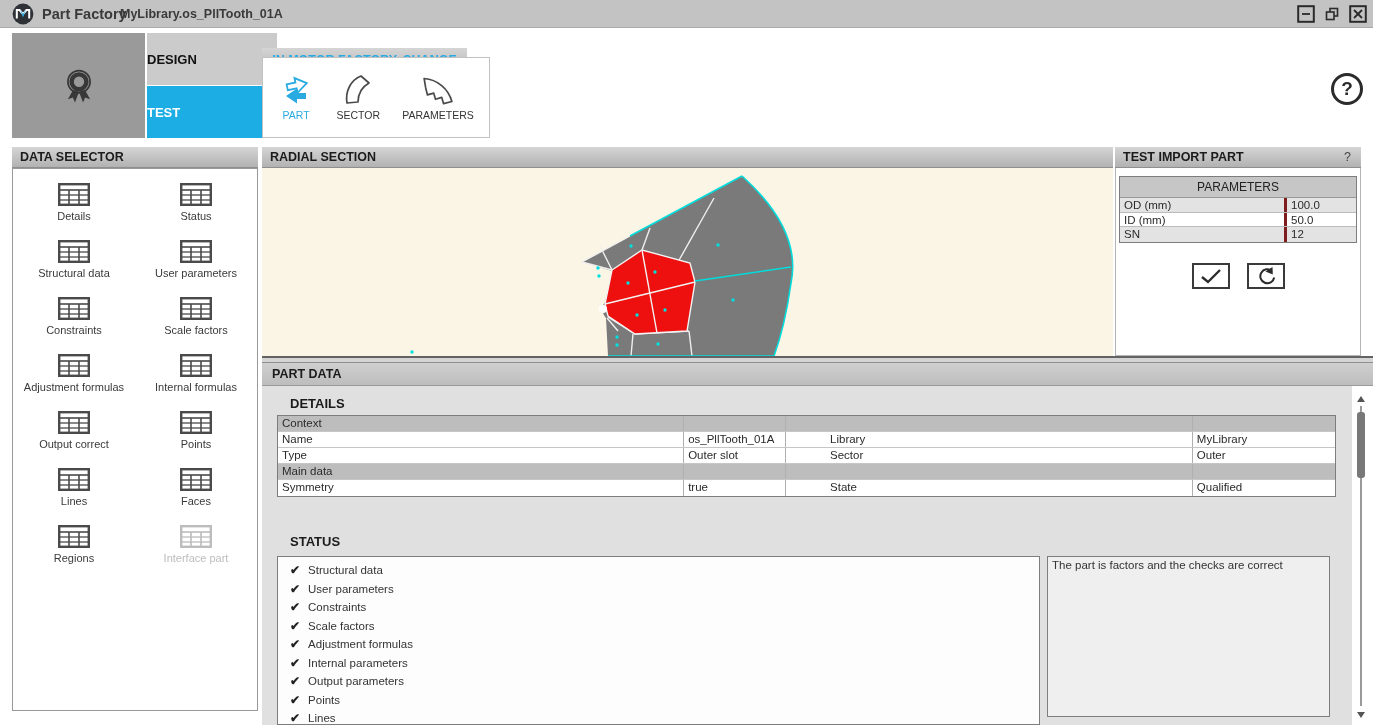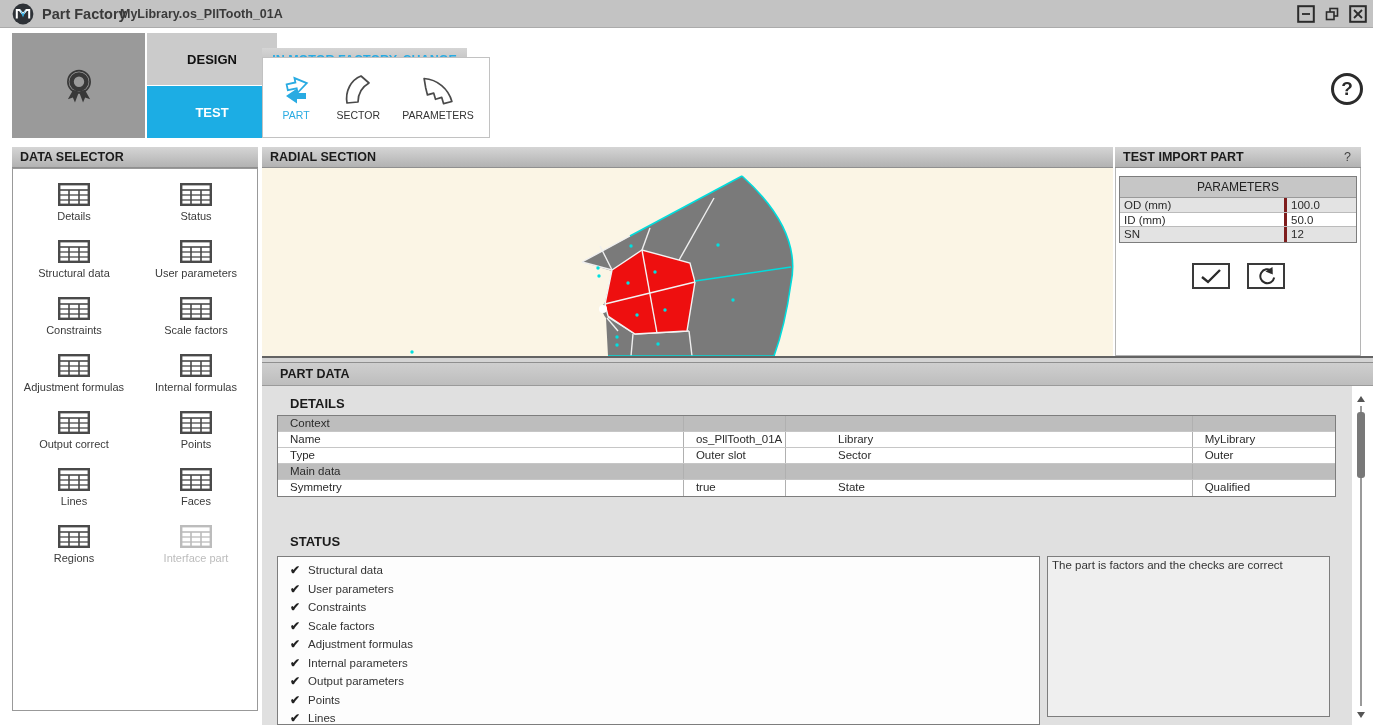--- a/index.html
+++ b/index.html
@@ -12,21 +12,21 @@
   .app-name { left:42px; top:6px; font-size:14.5px; font-weight:600; color:#3a3a3a; }
   .doc-name { left:120px; top:7px; font-size:12.5px; font-weight:700; color:#3a3a3a; }
   .win-btns { right:6px; top:5px; display:flex; gap:8px; }
   .win-btn { width:18px; height:18px; cursor:default; }
 
   
   .hbar { height:21px; background:linear-gradient(#D5D5D5,#B2B2B2); border-bottom:1px solid #8f8f8f; font-size:12.5px; font-weight:700; color:#1b1b1b; line-height:21px; padding-left:8px; }
 
   
   .badge-box { left:12px; top:33px; width:133px; height:105px; background:#9A9A9A; display:flex; align-items:center; justify-content:center; }
-  .tab { left:147px; width:130px; height:52px; display:flex; align-items:center; justify-content:center; font-size:13px; font-weight:700; cursor:pointer; }
+  .tab { left:147px; width:130px; height:52px; display:flex; align-items:center; font-size:13px; font-weight:700; cursor:pointer; }
   .tab-design { top:33px; background:#CBCBCB; color:#111; }
   .tab-test { top:86px; background:#1CADE4; color:#fff; }
   .mf-header { left:262px; top:48px; width:205px; height:24px; background:linear-gradient(#D5D5D5,#B6B6B6); font-size:12.5px; font-weight:700; color:#29ABE2; line-height:24px; text-align:center; }
   .mf-body { left:262px; top:57px; width:228px; height:81px; background:#fff; border:1px solid #c2c2c2; display:flex; justify-content:space-around; align-items:center; padding:0 4px; }
   .mf-item { display:flex; flex-direction:column; align-items:center; gap:3px; cursor:pointer; }
   .mf-label { font-size:10.5px; color:#333; }
   .mf-label.active { color:#29ABE2; }
   .help-btn { left:1331px; top:73px; width:32px; height:32px; border:3px solid #2b2b2b; border-radius:50%; background:#fff; display:flex; align-items:center; justify-content:center; font-size:19px; font-weight:700; color:#2b2b2b; cursor:pointer; }
 
   
@@ -51,29 +51,29 @@
   .ti-row:nth-child(odd) { background:#E3E3E3; }
   .ti-row:last-child { border-bottom:none; }
   .ti-label { flex:1; padding-left:4px; border-right:3px solid #7f1d1d; }
   .ti-value { width:69px; padding-left:4px; }
   .ti-btn { position:absolute; top:95px; width:38px; height:26px; background:#fff; border:2px solid #3a3a3a; display:flex; align-items:center; justify-content:center; cursor:pointer; }
   .ti-btn.ok { left:76px; }
   .ti-btn.reset { left:131px; }
 
   
   .splitter { left:262px; top:356px; width:1111px; height:7px; background:#D4D4D4; border-top:2px solid #636363; border-bottom:1px solid #8f8f8f; cursor:row-resize; }
-  .pd-header { left:262px; top:363px; width:1111px; height:23px; background:linear-gradient(#CFCFCF,#BDBDBD); border-bottom:1px solid #9a9a9a; font-size:12.5px; font-weight:700; line-height:23px; padding-left:18px; color:#1b1b1b; }
+  .pd-header { left:262px; top:363px; width:1111px; height:23px; background:linear-gradient(#CFCFCF,#BDBDBD); border-bottom:1px solid #9a9a9a; font-size:12.5px; font-weight:700; line-height:23px; padding-left:10px; color:#1b1b1b; }
   .pd-content { left:262px; top:386px; width:1090px; height:339px; background:#E0E0E0; }
   .sec-title { font-size:13px; font-weight:700; color:#1b1b1b; }
   .details-title { left:28px; top:10px; }
   .dt-table { left:15px; top:29px; width:1059px; border:1px solid #7d7d7d; background:#fff; font-size:11.5px; }
   .dt-row { display:flex; height:16px; line-height:15px; border-bottom:1px solid #c6c6c6; background:#fff; }
   .dt-row:last-child { border-bottom:none; }
   .dt-row.section { background:#BDBDBD; }
-  .dt-c { padding-left:12px; border-right:1px solid #b0b0b0; overflow:hidden; white-space:nowrap; }
+  .dt-c { padding-left:4px; border-right:1px solid #b0b0b0; overflow:hidden; white-space:nowrap; }
   .dt-c1 { width:423px; } .dt-c2 { width:106px; } .dt-c3 { width:382px;margin-left:40px; } .dt-c4 { width:148px; border-right:none; }
   .status-title { left:28px; top:148px; }
   .status-left { left:15px; top:170px; width:763px; height:169px; background:#FDFDFD; border:1px solid #7d7d7d; overflow:hidden; padding:4px 0 0 12px; }
   .st-item { height:18.5px; display:flex; align-items:center; gap:8px; font-size:11.5px; color:#333; }
   .st-check { font-size:12px; color:#222; font-weight:700; }
   .status-right { left:785px; top:170px; width:283px; height:161px; background:#EFEFEF; border:1px solid #7d7d7d; font-size:11.5px; color:#333; padding:2px 4px; }
 
   
   .sbar { left:1353px; top:390px; width:16px; height:332px; }
   .sb-up { position:absolute; left:4px; top:6px; width:0; height:0; border-left:4px solid transparent; border-right:4px solid transparent; border-bottom:6px solid #555; cursor:pointer; }

